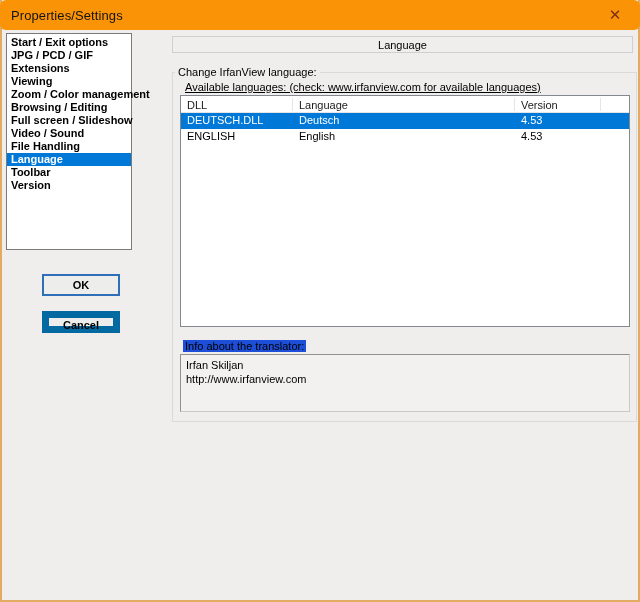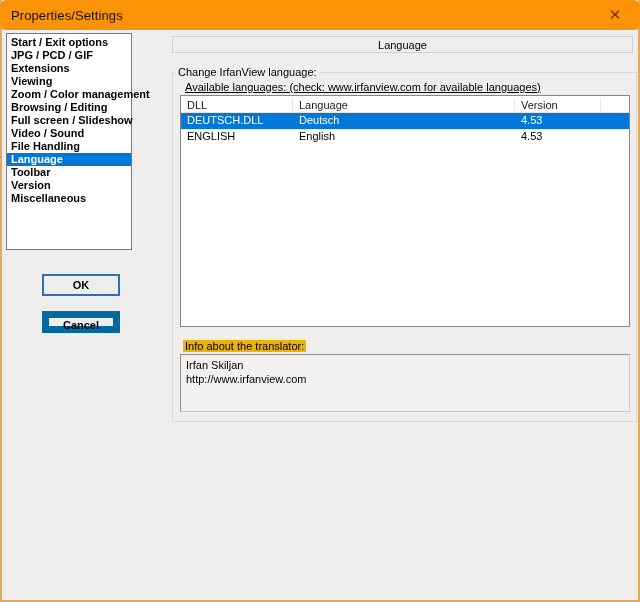--- a/index.html
+++ b/index.html
@@ -80,21 +80,21 @@
     color:#1a1a1a;cursor:default;
   }
   .lv-row{display:flex;height:16px;cursor:default;}
   .lv-row.selected{background:#0078d7;color:#fff;width:455px;}
   .lv-cell{box-sizing:border-box;padding:1px 0 0 6px;white-space:nowrap;overflow:hidden;}
   .c1{width:112px;}
   .c2{width:222px;}
   .c3{width:86px;}
   
   .translator-label{
-    position:absolute;left:181px;top:340px;background:#eab308;padding:0 2px;
+    position:absolute;left:181px;top:340px;background:#1d4ed8;padding:0 2px;
   }
   .translator-box{
     position:absolute;left:178px;top:354px;width:450px;height:58px;
     background:#f2f1ef;
     border:1px solid #909090;border-bottom-color:#c9c9c9;border-right-color:#c9c9c9;
     box-sizing:border-box;padding:3px 5px;line-height:14px;
   }
 </style>
 </head>
 <body>
@@ -112,21 +112,20 @@
     <div class="lb-item">Extensions</div>
     <div class="lb-item">Viewing</div>
     <div class="lb-item">Zoom / Color management</div>
     <div class="lb-item">Browsing / Editing</div>
     <div class="lb-item">Full screen / Slideshow</div>
     <div class="lb-item">Video / Sound</div>
     <div class="lb-item">File Handling</div>
     <div class="lb-item selected">Language</div>
     <div class="lb-item">Toolbar</div>
     <div class="lb-item">Version</div>
-    <div class="lb-item">Miscellaneous</div>
   </div>
 
   <button class="btn ok">OK</button>
   <button class="btn cancel">Cancel</button>
 
   <div class="panel-header">
     <span>Language</span>
   </div>
 
   <div class="groupbox"></div>

